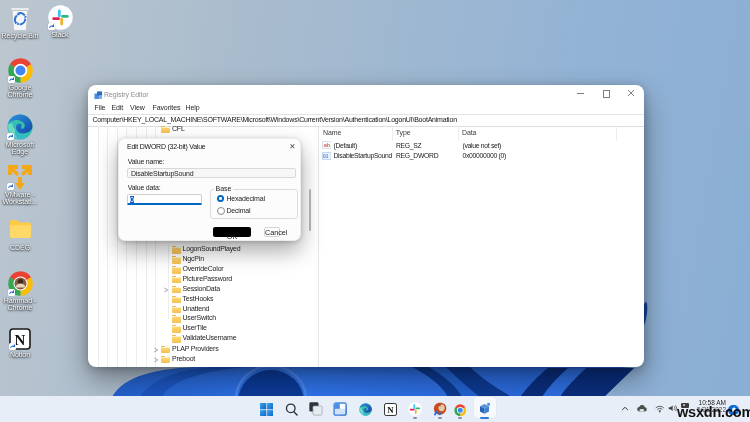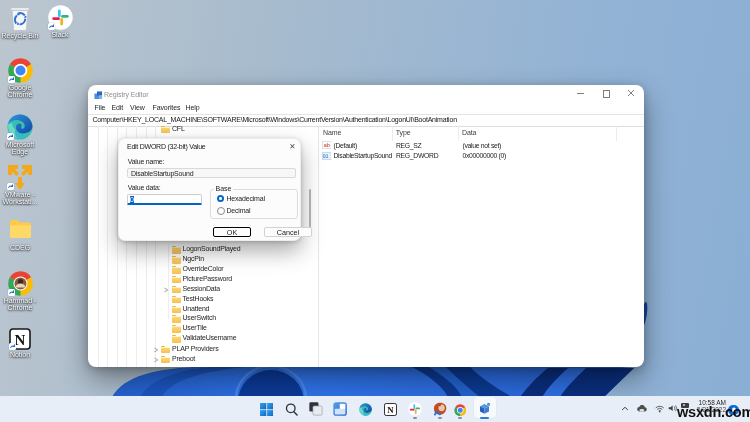--- a/index.html
+++ b/index.html
@@ -333,22 +333,22 @@
       <div style="position:absolute;left:1.5px;top:1.2px;width:4.5px;height:7px;background:#0b62c6;color:#fff;font-size:7.5px;line-height:7px;text-align:center;">0</div>
     </div>
     <div class="dbox" style="left:91px;top:49.5px;width:87.5px;height:30px;border:1px solid #dcdcdc;border-radius:3px;">
       <div style="position:absolute;left:2.5px;top:-5px;background:#fcfcfc;padding:0 2px;font-size:7px;color:#1c1c1c;">Base</div>
       <div style="position:absolute;left:6px;top:5.5px;width:7px;height:7px;border-radius:50%;background:#0067c0;"></div>
       <div style="position:absolute;left:8.2px;top:7.7px;width:2.6px;height:2.6px;border-radius:50%;background:#fff;"></div>
       <div class="dlbl" style="left:15.5px;top:5.5px;">Hexadecimal</div>
       <div style="position:absolute;left:6px;top:17px;width:6px;height:6px;border-radius:50%;background:#fff;border:1px solid #8b8b8b;"></div>
       <div class="dlbl" style="left:15.5px;top:17px;">Decimal</div>
     </div>
-    <div class="dbtn" style="left:94px;top:87.5px;width:38px;border:1px solid #000000;">OK</div>
-    <div class="dbtn" style="left:145px;top:87.5px;width:48px;border:1px solid #d2d2d2;">Cancel</div>
+    <div class="dbtn" style="left:94px;top:87.5px;width:38px;border:5px solid #000000;">OK</div>
+    <div class="dbtn" style="left:145px;top:87.5px;width:16px;border:1px solid #d2d2d2;">Cancel</div>
   </div>
 
   <div id="taskbar"></div>
 
   <div class="tbi" style="left:260px;top:402px;">
     <svg width="13.4" height="13.4" viewBox="0 0 20 20">
       <defs>
           <linearGradient id="wlg" x1="0" y1="0" x2="1" y2="1">
             <stop offset="0" stop-color="#36a5e8"></stop>
             <stop offset="1" stop-color="#0e63c8"></stop>

